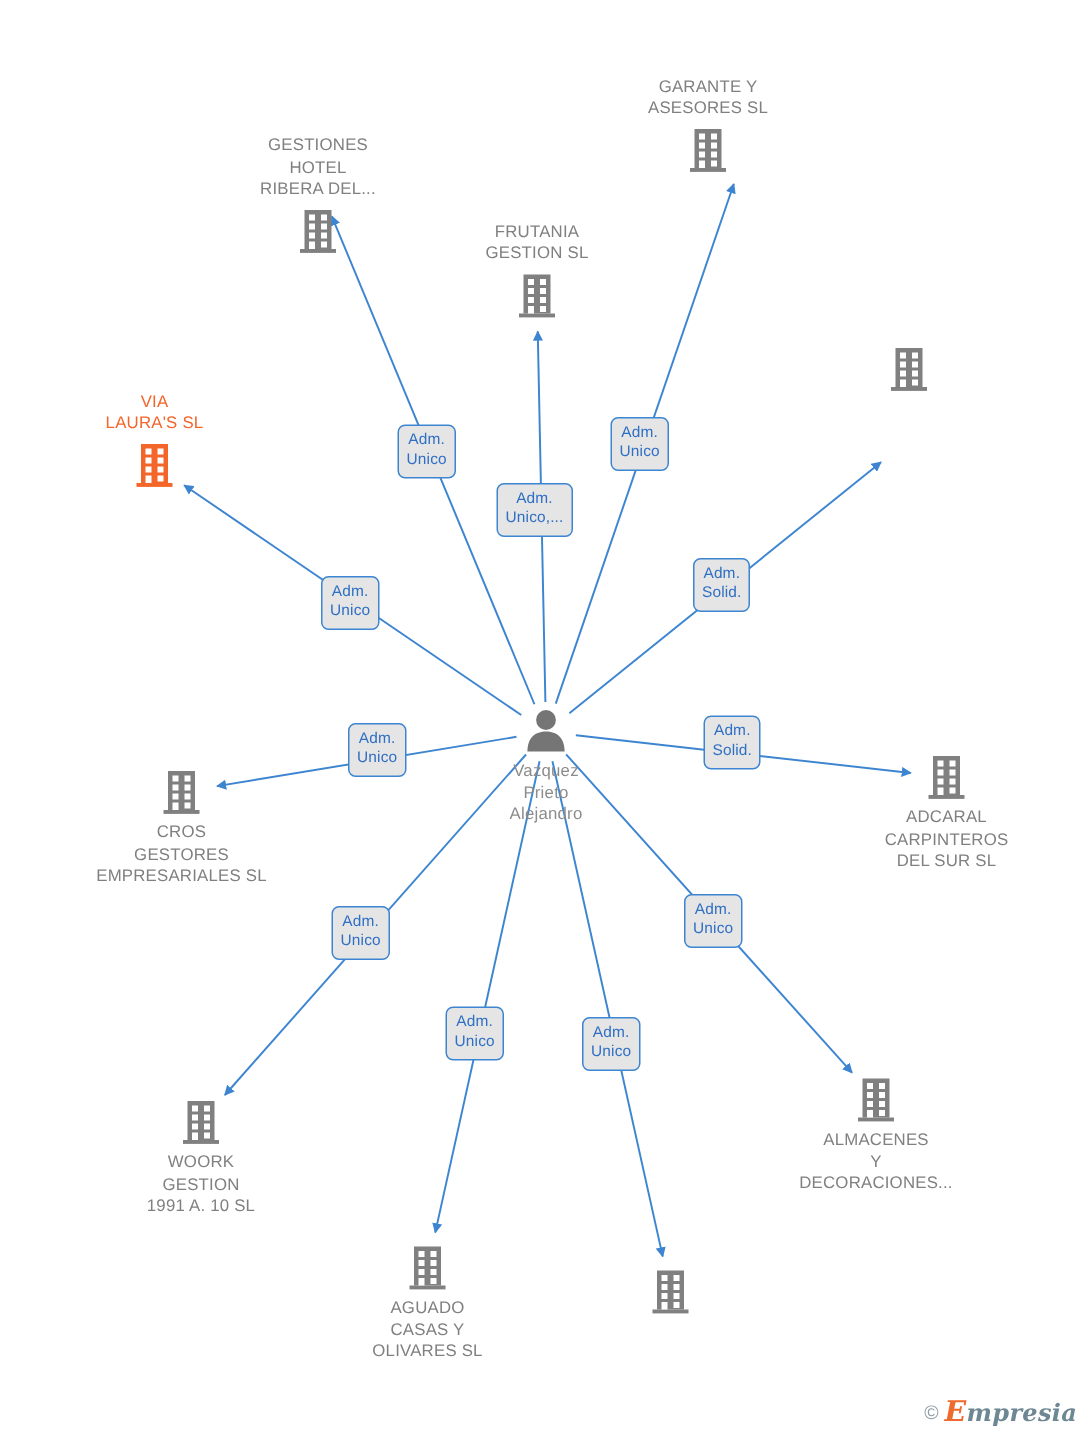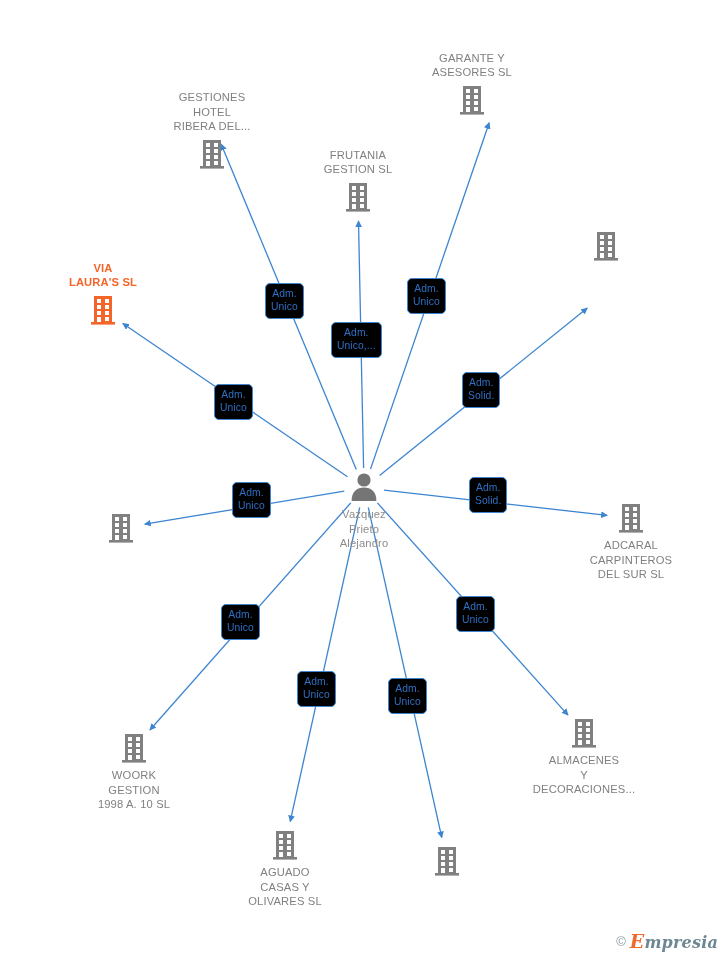--- a/index.html
+++ b/index.html
@@ -47,21 +47,21 @@
     width: 34px;
     height: 34px;
     display: block;
   }
   .node.label-top .label { margin-bottom: 3px; }
   .node.label-bottom .label { margin-top: 3px; }
 
   .badge {
     position: absolute;
     box-sizing: border-box;
-    background: #000000;
+    background: #e5e5e5;
     border: 1px solid #3d85d0;
     border-radius: 5px;
     color: #2f6fc4;
     font-size: 10.3px;
     line-height: 13.4px;
     text-align: center;
     padding: 3px 5px 4px 5px;
     white-space: pre-line;
     letter-spacing: 0.1px;
   }
@@ -188,21 +188,21 @@
             <rect x="19" y="6" width="4" height="4" fill="#ffffff"></rect>
             <rect x="11" y="12" width="4" height="4" fill="#ffffff"></rect>
             <rect x="19" y="12" width="4" height="4" fill="#ffffff"></rect>
             <rect x="11" y="18" width="4" height="4" fill="#ffffff"></rect>
             <rect x="19" y="18" width="4" height="4" fill="#ffffff"></rect>
             <rect x="11" y="24" width="4" height="5" fill="#ffffff"></rect>
             <rect x="19" y="24" width="4" height="4" fill="#ffffff"></rect>
           </svg></span>
       </div>
       <div class="node label-top" style="left: 103px; top: 260.8px;">
-        <span class="label" style="color: rgb(244, 101, 42); font-weight: 700;">VIA
+        <span class="label" style="color: rgb(244, 101, 42); font-weight: 400;">VIA
 LAURA'S SL</span>
         <span class="glyph"><svg viewBox="0 0 34 34" width="34" height="34">
             <path d="M8 3 H26 V29 H8 Z" fill="#f4652a"></path>
             <rect x="5" y="29" width="24" height="2.6" fill="#f4652a"></rect>
             <rect x="11" y="6" width="4" height="4" fill="#ffffff"></rect>
             <rect x="19" y="6" width="4" height="4" fill="#ffffff"></rect>
             <rect x="11" y="12" width="4" height="4" fill="#ffffff"></rect>
             <rect x="19" y="12" width="4" height="4" fill="#ffffff"></rect>
             <rect x="11" y="18" width="4" height="4" fill="#ffffff"></rect>
             <rect x="19" y="18" width="4" height="4" fill="#ffffff"></rect>
@@ -216,20 +216,23 @@
             <rect x="5" y="29" width="24" height="2.6" fill="#808080"></rect>
             <rect x="11" y="6" width="4" height="4" fill="#ffffff"></rect>
             <rect x="19" y="6" width="4" height="4" fill="#ffffff"></rect>
             <rect x="11" y="12" width="4" height="4" fill="#ffffff"></rect>
             <rect x="19" y="12" width="4" height="4" fill="#ffffff"></rect>
             <rect x="11" y="18" width="4" height="4" fill="#ffffff"></rect>
             <rect x="19" y="18" width="4" height="4" fill="#ffffff"></rect>
             <rect x="11" y="24" width="4" height="5" fill="#ffffff"></rect>
             <rect x="19" y="24" width="4" height="4" fill="#ffffff"></rect>
           </svg></span>
+        <span class="label">CROS
+GESTORES
+EMPRESARIALES SL</span>
       </div>
       <div class="node label-bottom" style="left: 631px; top: 501px;">
         <span class="glyph"><svg viewBox="0 0 34 34" width="34" height="34">
             <path d="M8 3 H26 V29 H8 Z" fill="#808080"></path>
             <rect x="5" y="29" width="24" height="2.6" fill="#808080"></rect>
             <rect x="11" y="6" width="4" height="4" fill="#ffffff"></rect>
             <rect x="19" y="6" width="4" height="4" fill="#ffffff"></rect>
             <rect x="11" y="12" width="4" height="4" fill="#ffffff"></rect>
             <rect x="19" y="12" width="4" height="4" fill="#ffffff"></rect>
             <rect x="11" y="18" width="4" height="4" fill="#ffffff"></rect>
@@ -249,21 +252,21 @@
             <rect x="19" y="6" width="4" height="4" fill="#ffffff"></rect>
             <rect x="11" y="12" width="4" height="4" fill="#ffffff"></rect>
             <rect x="19" y="12" width="4" height="4" fill="#ffffff"></rect>
             <rect x="11" y="18" width="4" height="4" fill="#ffffff"></rect>
             <rect x="19" y="18" width="4" height="4" fill="#ffffff"></rect>
             <rect x="11" y="24" width="4" height="5" fill="#ffffff"></rect>
             <rect x="19" y="24" width="4" height="4" fill="#ffffff"></rect>
           </svg></span>
         <span class="label">WOORK
 GESTION
-1998 A.  10 SL</span>
+1991 A.  10 SL</span>
       </div>
       <div class="node label-bottom" style="left: 285px; top: 828px;">
         <span class="glyph"><svg viewBox="0 0 34 34" width="34" height="34">
             <path d="M8 3 H26 V29 H8 Z" fill="#808080"></path>
             <rect x="5" y="29" width="24" height="2.6" fill="#808080"></rect>
             <rect x="11" y="6" width="4" height="4" fill="#ffffff"></rect>
             <rect x="19" y="6" width="4" height="4" fill="#ffffff"></rect>
             <rect x="11" y="12" width="4" height="4" fill="#ffffff"></rect>
             <rect x="19" y="12" width="4" height="4" fill="#ffffff"></rect>
             <rect x="11" y="18" width="4" height="4" fill="#ffffff"></rect>

